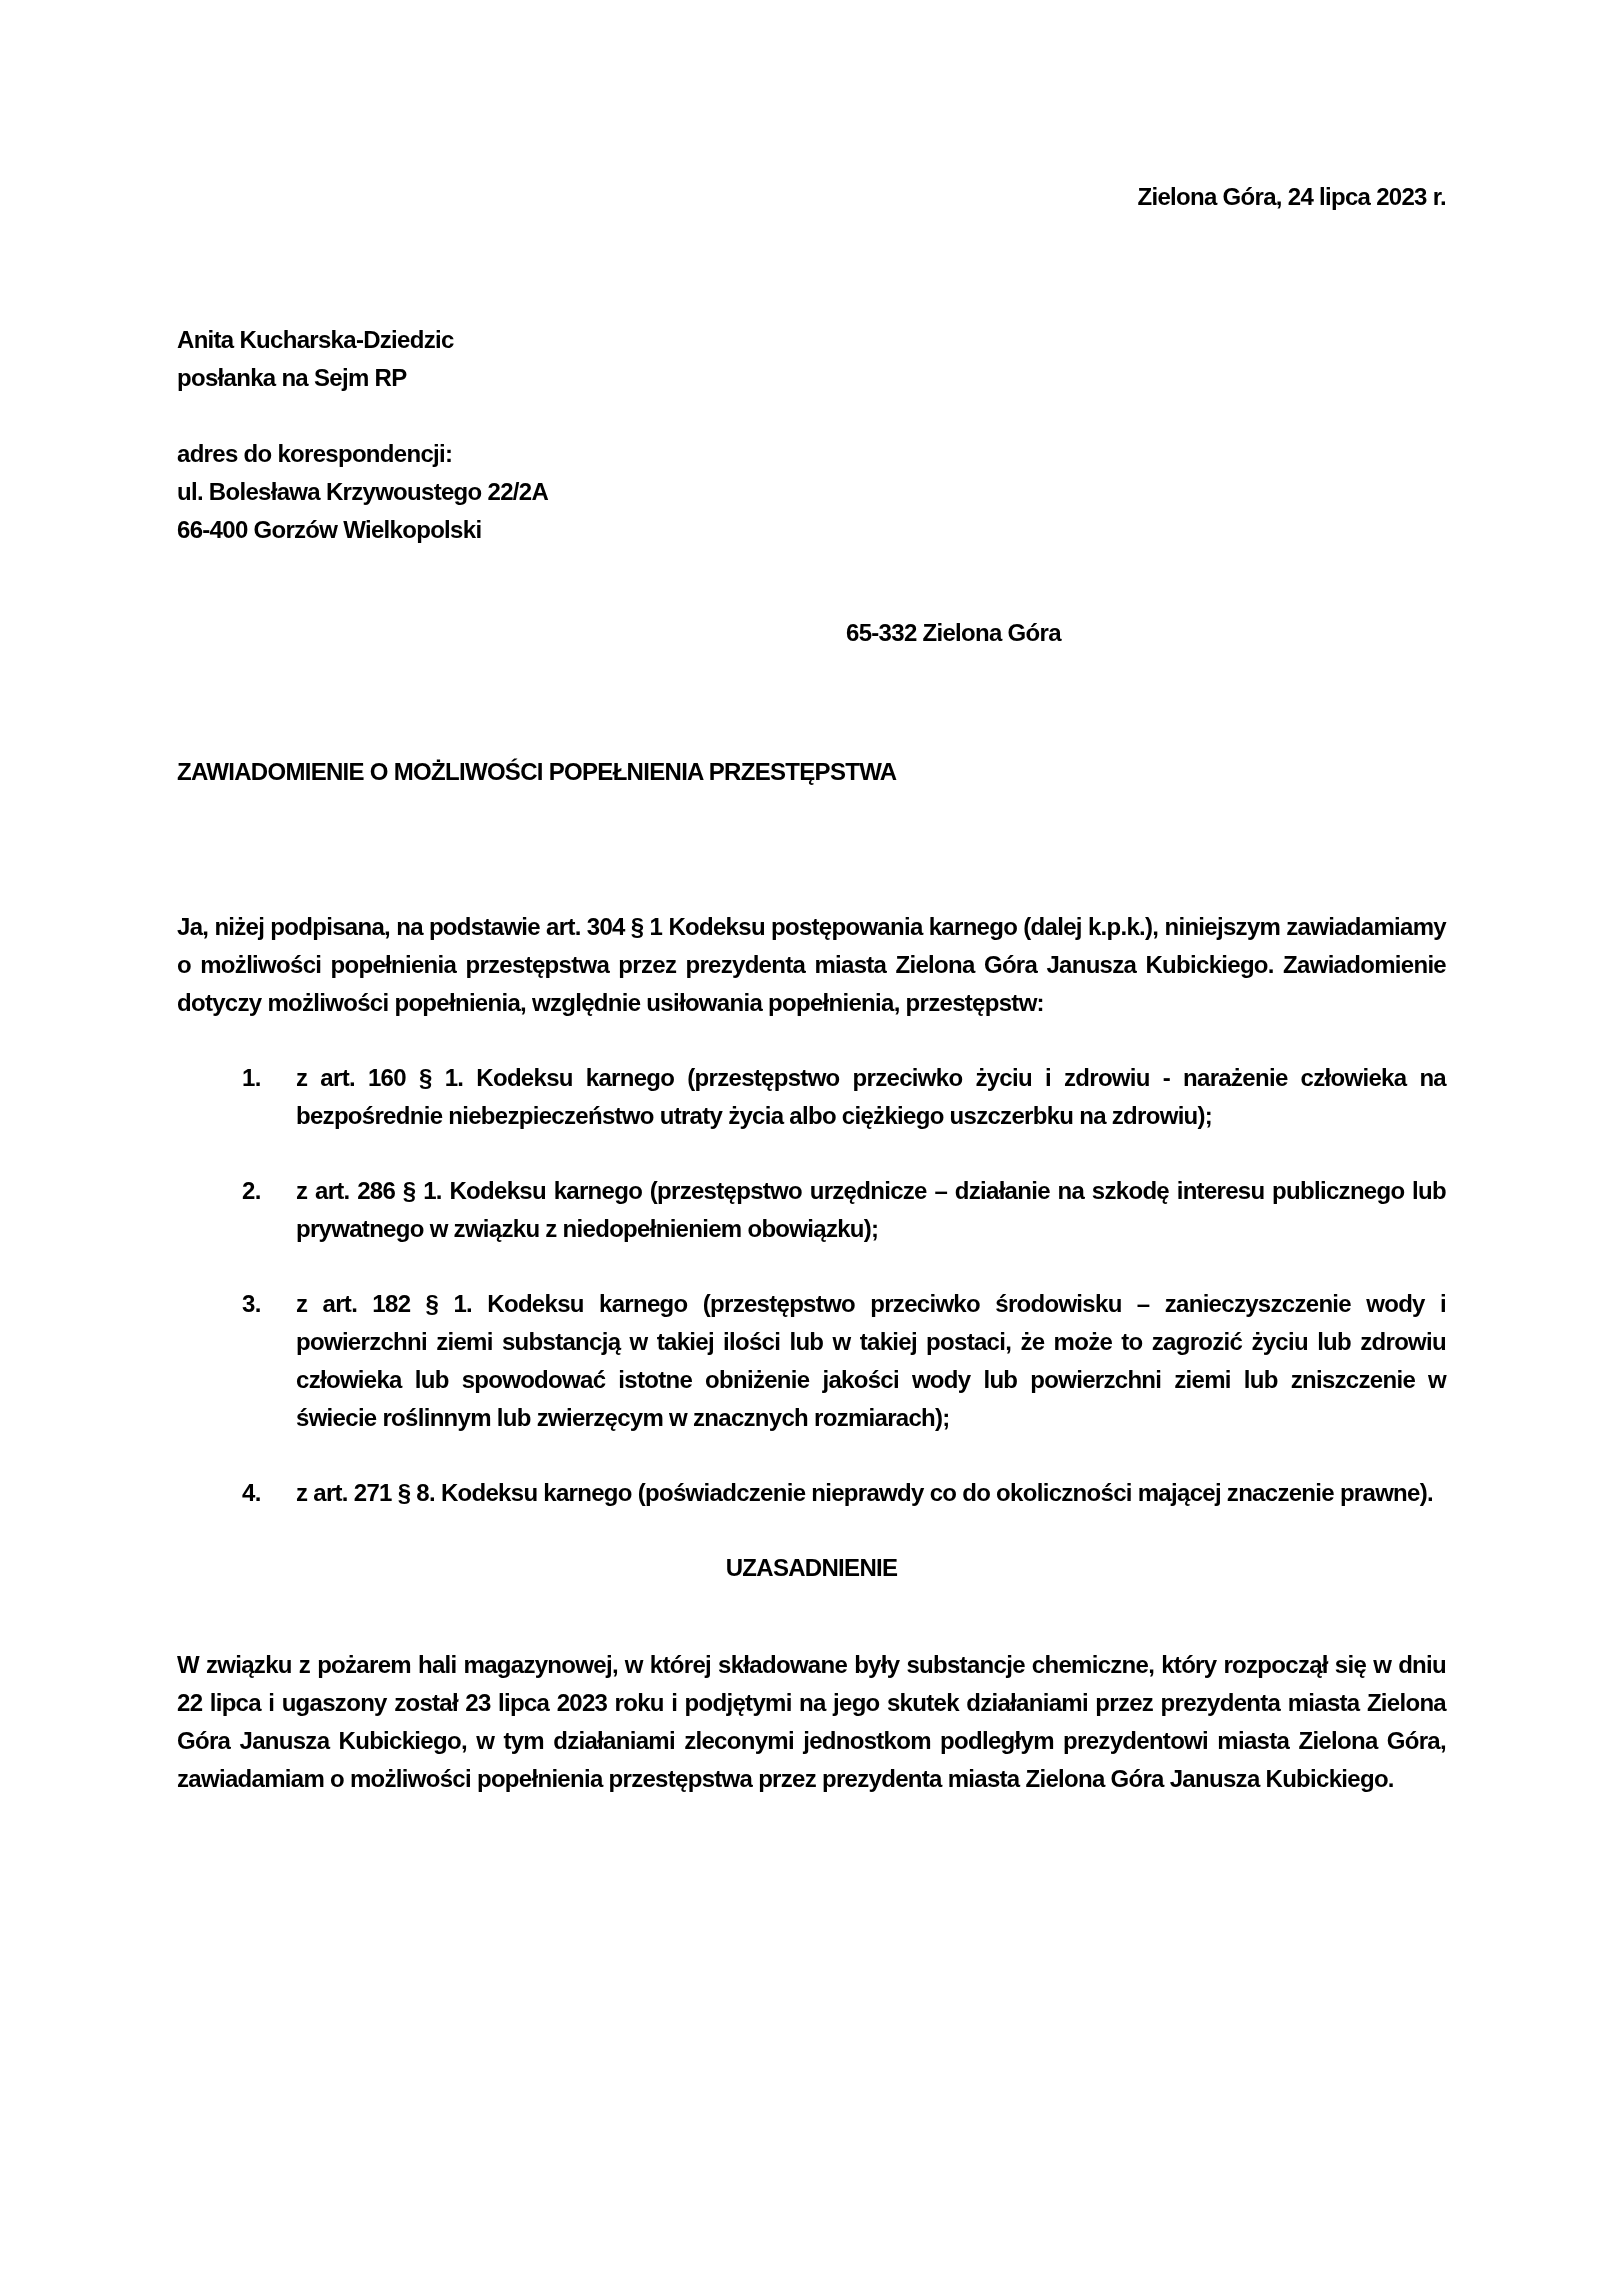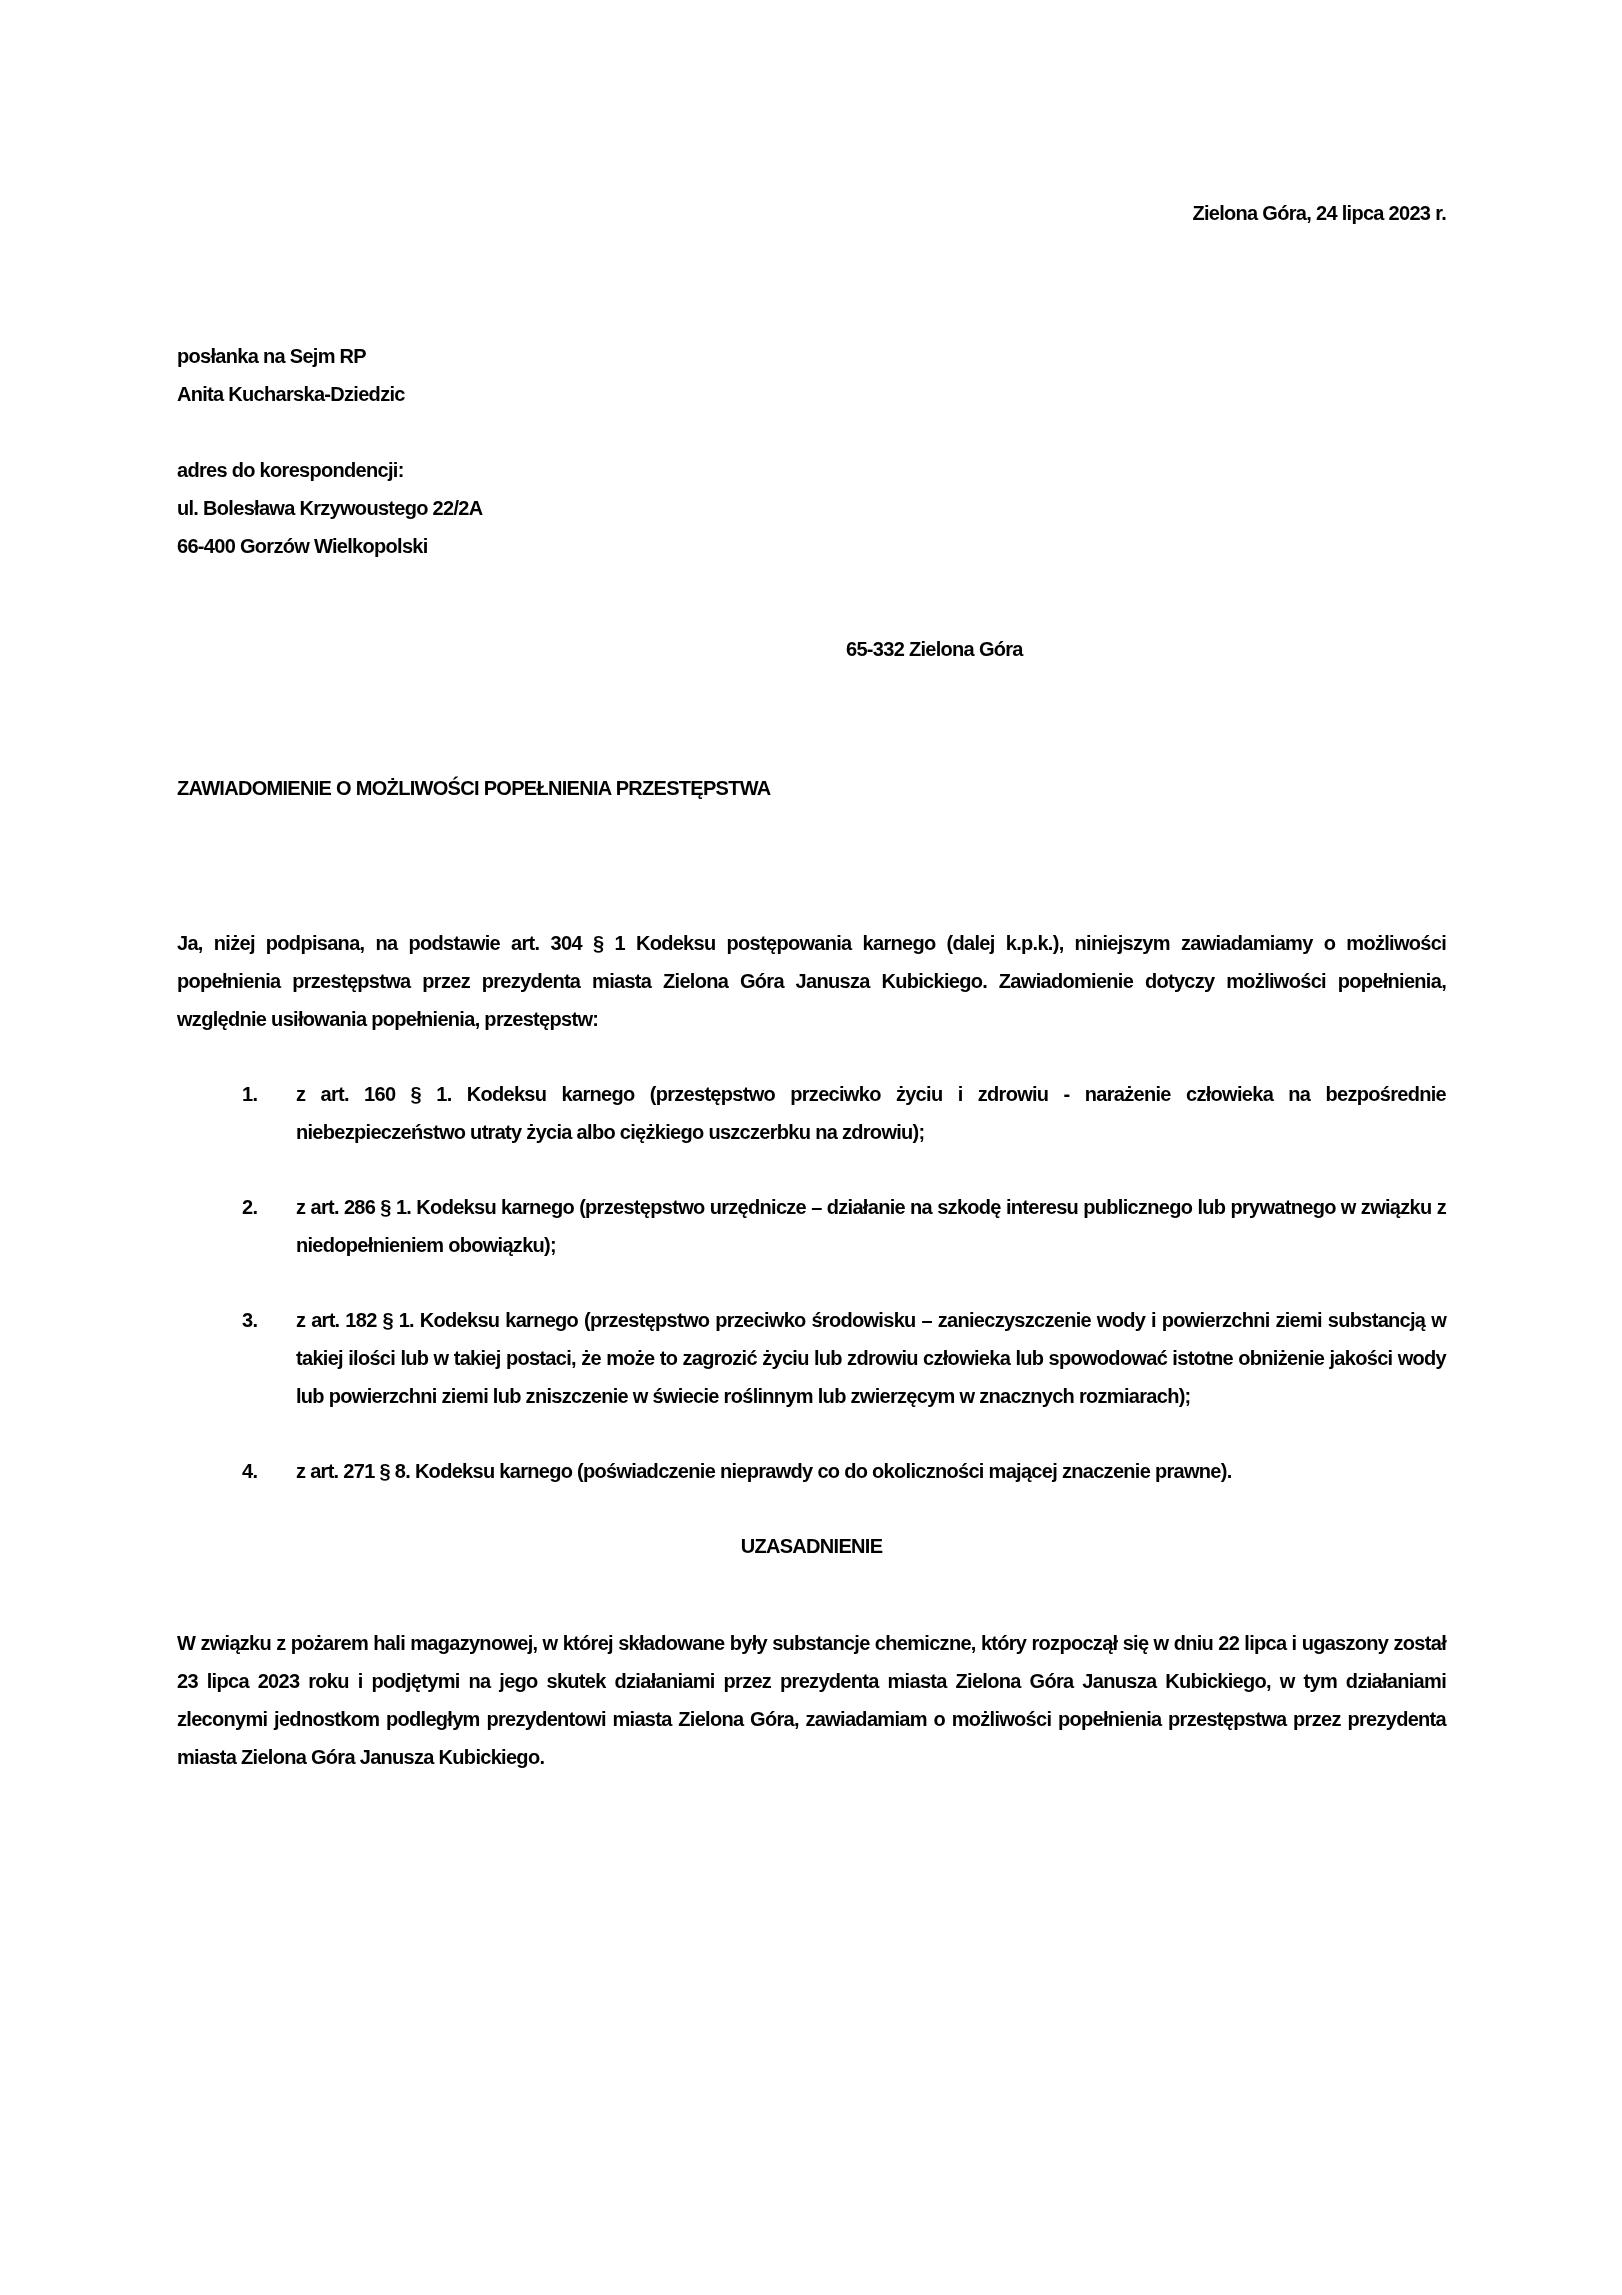--- a/index.html
+++ b/index.html
@@ -6,27 +6,27 @@
     margin: 0;
     padding: 0;
     background: #ffffff;
   }
   .page {
     position: relative;
     width: 1623px;
     height: 2295px;
     background: #ffffff;
     box-sizing: border-box;
-    padding: 16px 177px;
+    padding: 0 177px;
     overflow: hidden;
     font-family: "Liberation Sans", sans-serif;
     font-weight: 700;
     font-stretch: condensed;
     letter-spacing: -0.7px;
-    font-size: 20px;
+    font-size: 24px;
     line-height: 38px;
     color: #000000;
   }
   .date-line {
     margin-top: 178px;
     text-align: right;
   }
   .sender {
     margin-top: 105px;
   }
@@ -70,22 +70,22 @@
   }
 </style>
 </head>
 <body>
 
 <div class="page">
 
   <div class="date-line">Zielona Góra, 24 lipca 2023 r.</div>
 
   <div class="sender">
+    <div>Anita Kucharska-Dziedzic</div>
     <div>posłanka na Sejm RP</div>
-    <div>Anita Kucharska-Dziedzic</div>
     <div class="sender-address-label">adres do korespondencji:</div>
     <div>ul. Bolesława Krzywoustego 22/2A</div>
     <div>66-400 Gorzów Wielkopolski</div>
   </div>
 
   <div class="recipient">
     <div>65-332 Zielona Góra</div>
   </div>
 
   <div class="doc-title">ZAWIADOMIENIE O MOŻLIWOŚCI POPEŁNIENIA PRZESTĘPSTWA</div>

